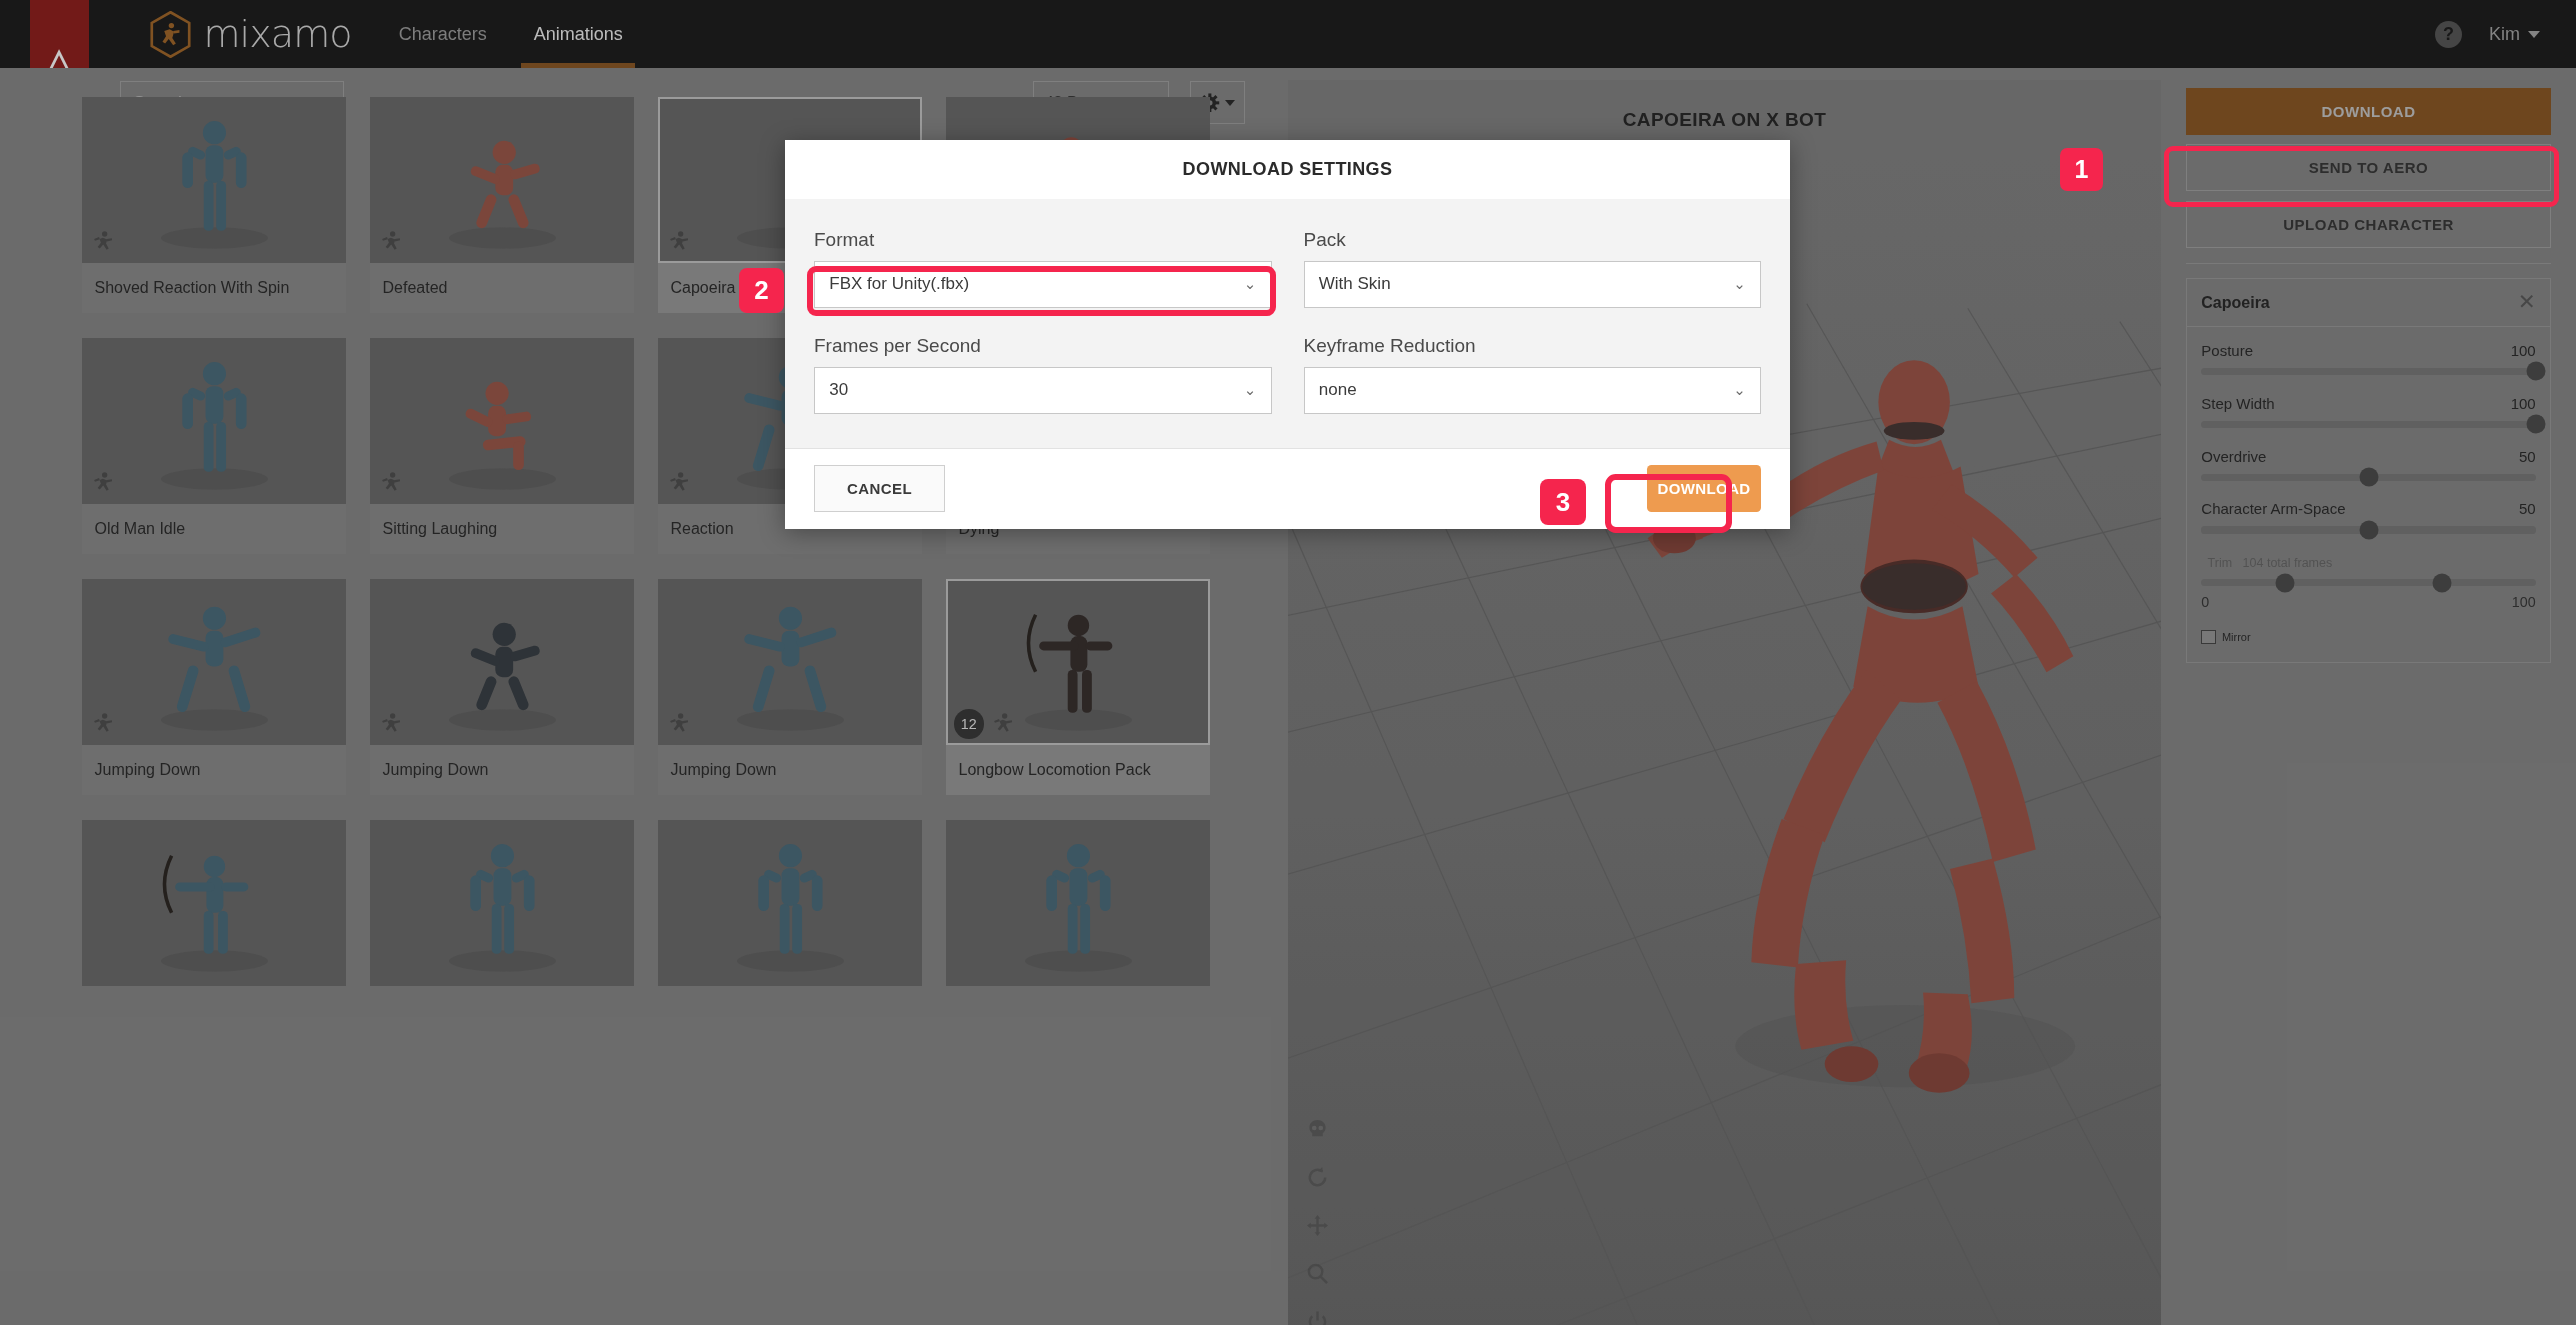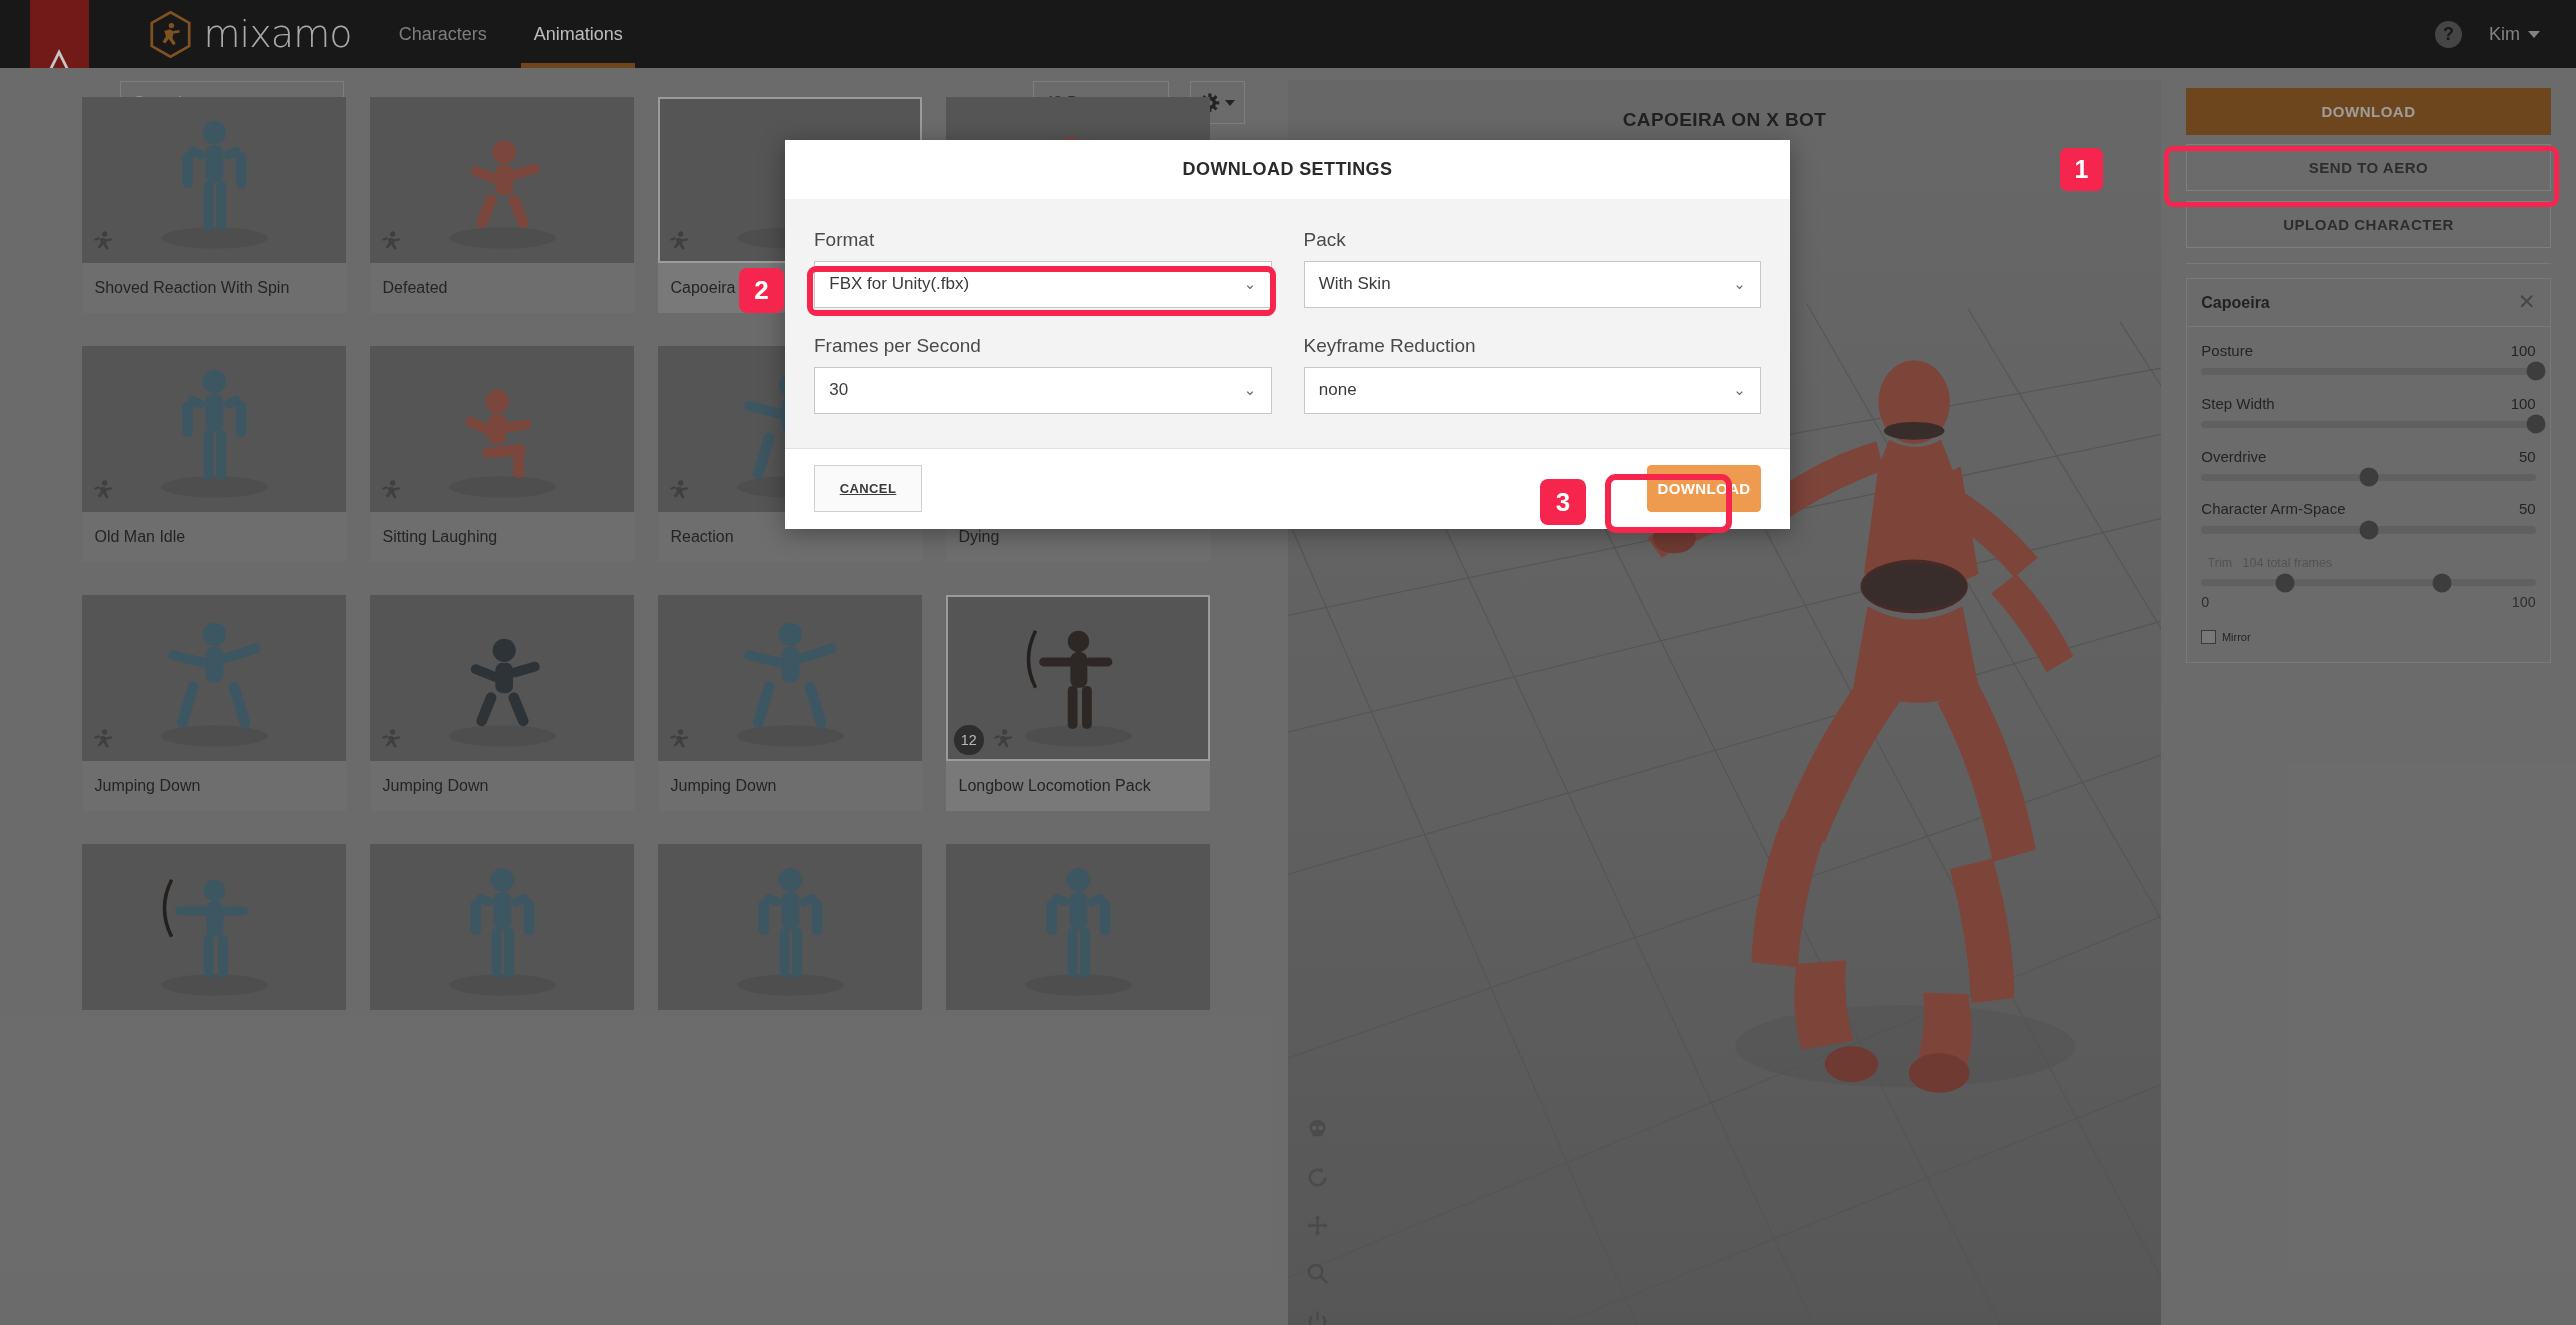--- a/index.html
+++ b/index.html
@@ -83,21 +83,21 @@
     padding: 0 10.7px; cursor: pointer;
   }
   #settings-btn {
     position: absolute; left: 1190px; top: 81px; width: 55px; height: 43px;
     border: 0.9px solid #a3a3a3; background: #8a8a8a;
     display: flex; align-items: center; justify-content: center; gap: 4.5px; cursor: pointer;
   }
 
   #grid {
     position: absolute; left: 82px; top: 97px; width: 1190px;
-    display: flex; flex-wrap: wrap; gap: 8px 24px;
+    display: flex; flex-wrap: wrap; gap: 0 24px;
   }
   .card { width: 264px; margin-bottom: 25px; cursor: pointer; position: relative; }
   .card .thumb {
     width: 264px; height: 166px; background: #6e6e6e; position: relative; overflow: hidden;
   }
   .card.selected .thumb { outline: 2.7px solid #c7c7c7; outline-offset: -2.7px; }
   .card .label {
     height: 50px; background: #8e8e8e; color: #2f2f2f; font-size: 16px;
     display: flex; align-items: center; padding-left: 12.5px;
   }
@@ -202,23 +202,23 @@
     display: flex; align-items: center; justify-content: space-between;
     padding: 0 14.3px; color: #3b3b3b; font-size: 17px; cursor: pointer;
   }
   .chev { color: #6a6a6a; font-size: 15px; }
   #modal-foot {
     background: #fff; border-top: 0.9px solid #e2e2e2;
     height: 81px; display: flex; align-items: center; justify-content: space-between;
     padding: 0 29px;
   }
   #cancel-btn {
-    width: 108px; height: 47px; background: #fafafa; border: 0.9px solid #cfcfcf;
-    color: #3a3a3a; font-size: 13px; font-weight: bold; letter-spacing: 0.4px;
-    display: flex; align-items: center; justify-content: center; cursor: pointer; text-decoration: underline;
+    width: 131px; height: 47px; background: #fafafa; border: 0.9px solid #cfcfcf;
+    color: #3a3a3a; font-size: 15px; font-weight: bold; letter-spacing: 0.4px;
+    display: flex; align-items: center; justify-content: center; cursor: pointer;
   }
   #dl-modal-btn {
     width: 114px; height: 47px; background: #ee9b4f; border: none; border-radius: 4.5px;
     color: #fff; font-size: 15px; font-weight: bold; letter-spacing: 0.4px;
     display: flex; align-items: center; justify-content: center; cursor: pointer;
   }
   #hl2 {
     position: absolute; left: 807px; top: 266px; width: 469px; height: 50px;
     border: 6.3px solid #f5254d; border-radius: 9px; pointer-events: none;
   }

